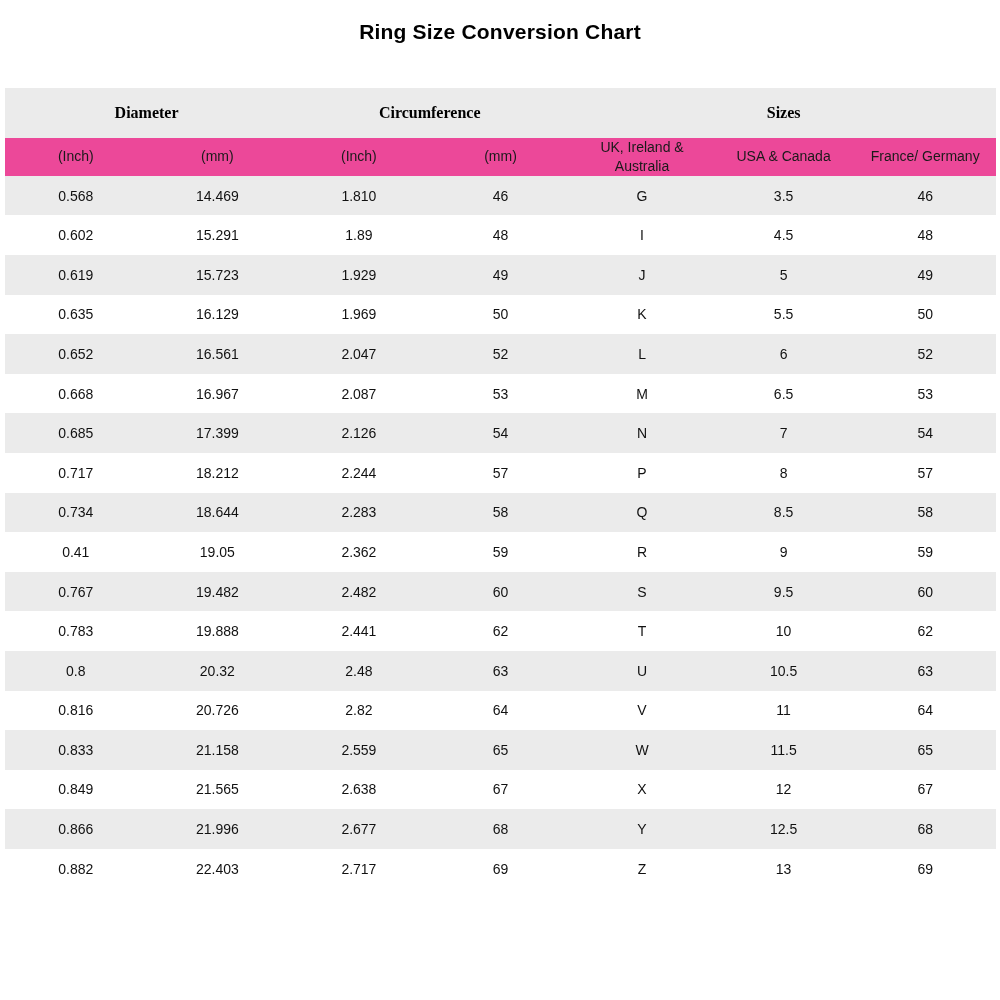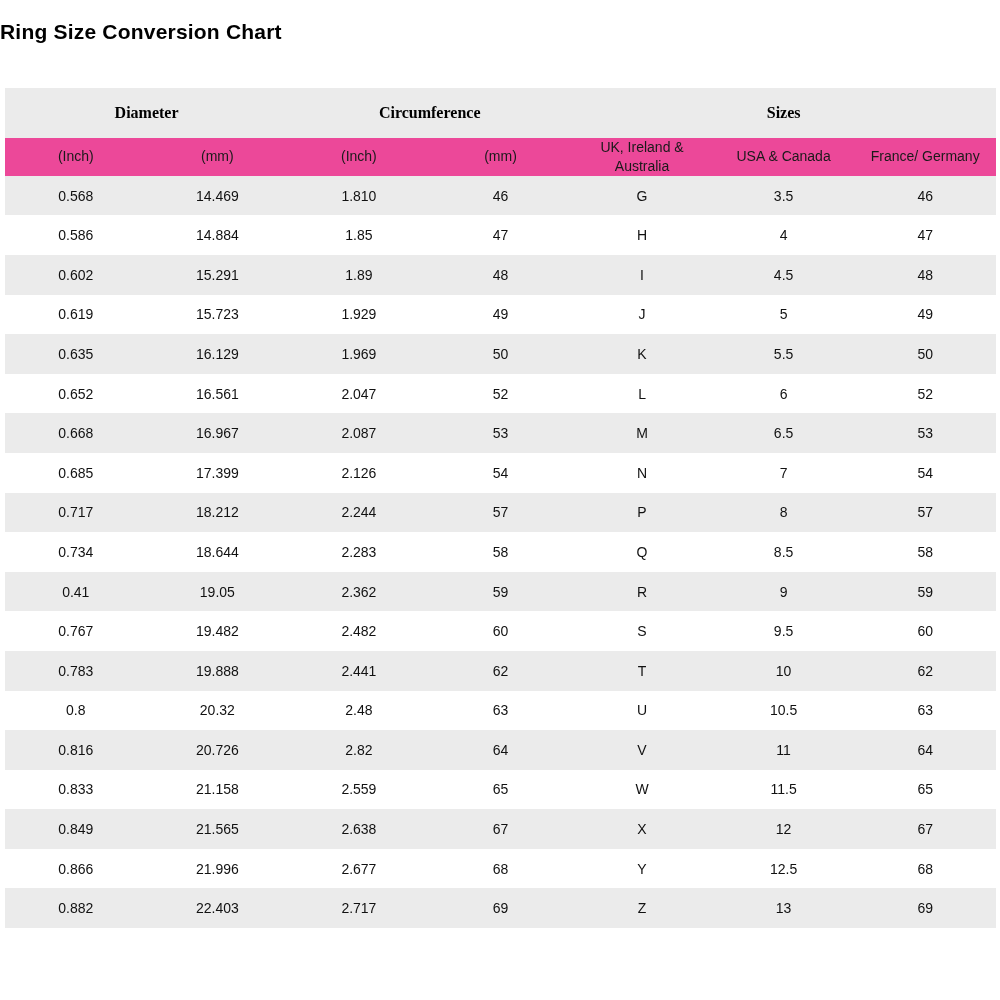--- a/index.html
+++ b/index.html
@@ -11,21 +11,21 @@
     color: #1a1a1a;
   }
   .page {
     width: 1000px;
     height: 1000px;
     overflow: hidden;
     background: #ffffff;
   }
   h1.title {
     margin: 20px 0 0 0;
-    text-align: left;
+    text-align: center;
     font-size: 21px;
     line-height: 24px;
     font-weight: 700;
     color: #000000;
     letter-spacing: 0.2px;
   }
   table.chart {
     border-collapse: collapse;
     table-layout: fixed;
     width: 991px;
@@ -98,29 +98,20 @@
         <tr>
           <td>0.568</td>
           <td>14.469</td>
           <td>1.810</td>
           <td>46</td>
           <td>G</td>
           <td>3.5</td>
           <td>46</td>
         </tr>
         <tr>
-          <td>0.586</td>
-          <td>14.884</td>
-          <td>1.85</td>
-          <td>47</td>
-          <td>H</td>
-          <td>4</td>
-          <td>47</td>
-        </tr>
-        <tr>
           <td>0.602</td>
           <td>15.291</td>
           <td>1.89</td>
           <td>48</td>
           <td>I</td>
           <td>4.5</td>
           <td>48</td>
         </tr>
         <tr>
           <td>0.619</td>

